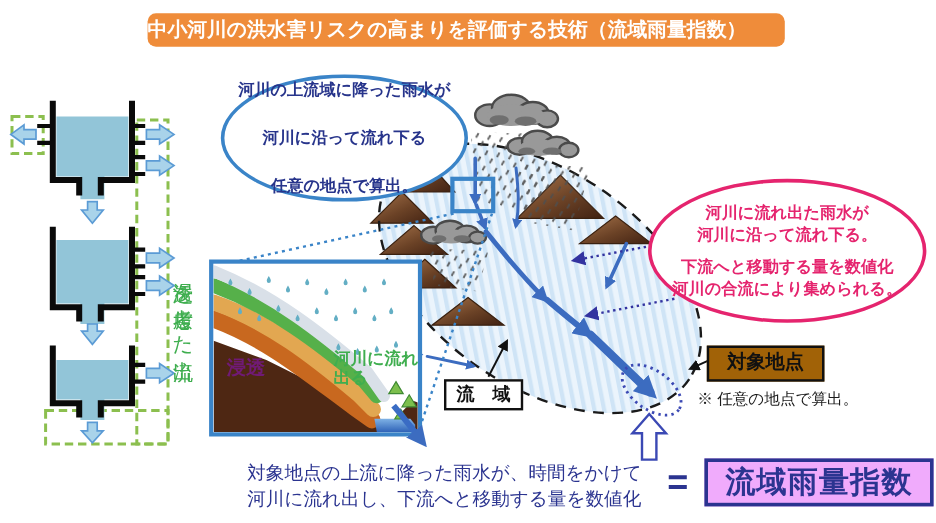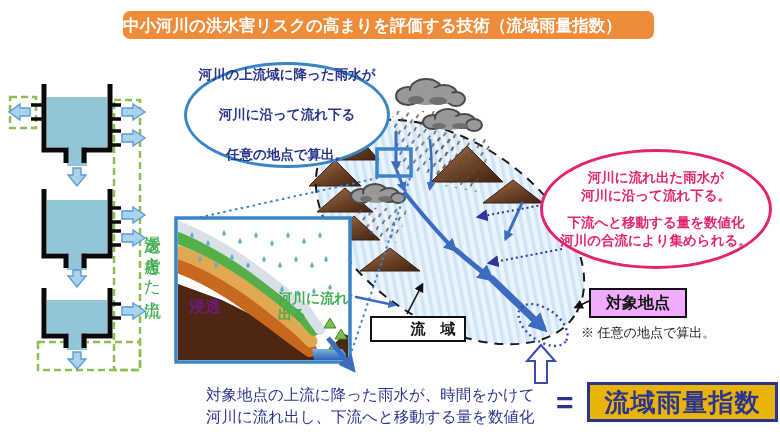--- a/index.html
+++ b/index.html
@@ -15,27 +15,27 @@
     background:#fff;display:flex;flex-direction:column;justify-content:space-between;align-items:center;
     color:#27348B;font-weight:bold;font-size:13.5px;line-height:20px;text-align:center;z-index:3;}
   #balloonDown{left:540px;top:149px;width:226px;height:114px;border:3px solid #E5246E;border-radius:50%;
     background:#fff;display:flex;flex-direction:column;justify-content:center;align-items:center;
     color:#E5246E;font-weight:bold;font-size:13.5px;line-height:18px;text-align:center;z-index:3;}
   #balloonDown .gap{height:9px;}
   #insetInf{left:189px;top:297px;color:#701a75;font-weight:bold;font-size:16px;z-index:3;}
   #insetOut{left:278px;top:290px;width:76px;color:#3FAE4F;font-weight:bold;font-size:14px;
     line-height:16px;text-align:left;z-index:3;}
   #basinBox{left:370px;top:316px;width:62px;height:22px;border:2px solid #111;background:#fff;
-    color:#111;font-weight:bold;font-size:15px;line-height:22px;text-align:center;z-index:3;padding-left:30px;}
-  #targetBox{left:589px;top:288px;width:94px;height:26px;border:2px solid #111;background:#f0abfc;
+    color:#111;font-weight:bold;font-size:15px;line-height:22px;text-align:center;z-index:3;}
+  #targetBox{left:589px;top:288px;width:94px;height:26px;border:2px solid #111;background:#a16207;
     color:#111;font-weight:bold;font-size:16px;line-height:26px;text-align:center;z-index:3;}
   #note{left:581px;top:324px;color:#1A1A1A;font-size:13px;z-index:3;}
   #summary{left:206px;top:384px;color:#2B3490;font-weight:normal;font-size:15.5px;line-height:22px;z-index:3;}
   #equals{left:556px;top:386px;color:#2B3490;font-weight:bold;font-size:30px;z-index:3;}
-  #resultBox{left:587px;top:382px;width:185px;height:34px;border:3px solid #2B3490;background:#eab308;
+  #resultBox{left:587px;top:382px;width:185px;height:34px;border:3px solid #2B3490;background:#f0abfc;
     color:#2B3490;font-weight:bold;font-size:25px;line-height:34px;text-align:center;letter-spacing:1px;z-index:3;}
 </style>
 </head>
 <body>
 
 <div class="stage">
 
 <svg id="art" width="780" height="436" viewBox="0 0 780 436">
   <defs>
     <pattern id="hatch" width="8" height="8" patternUnits="userSpaceOnUse" patternTransform="rotate(-45)">

